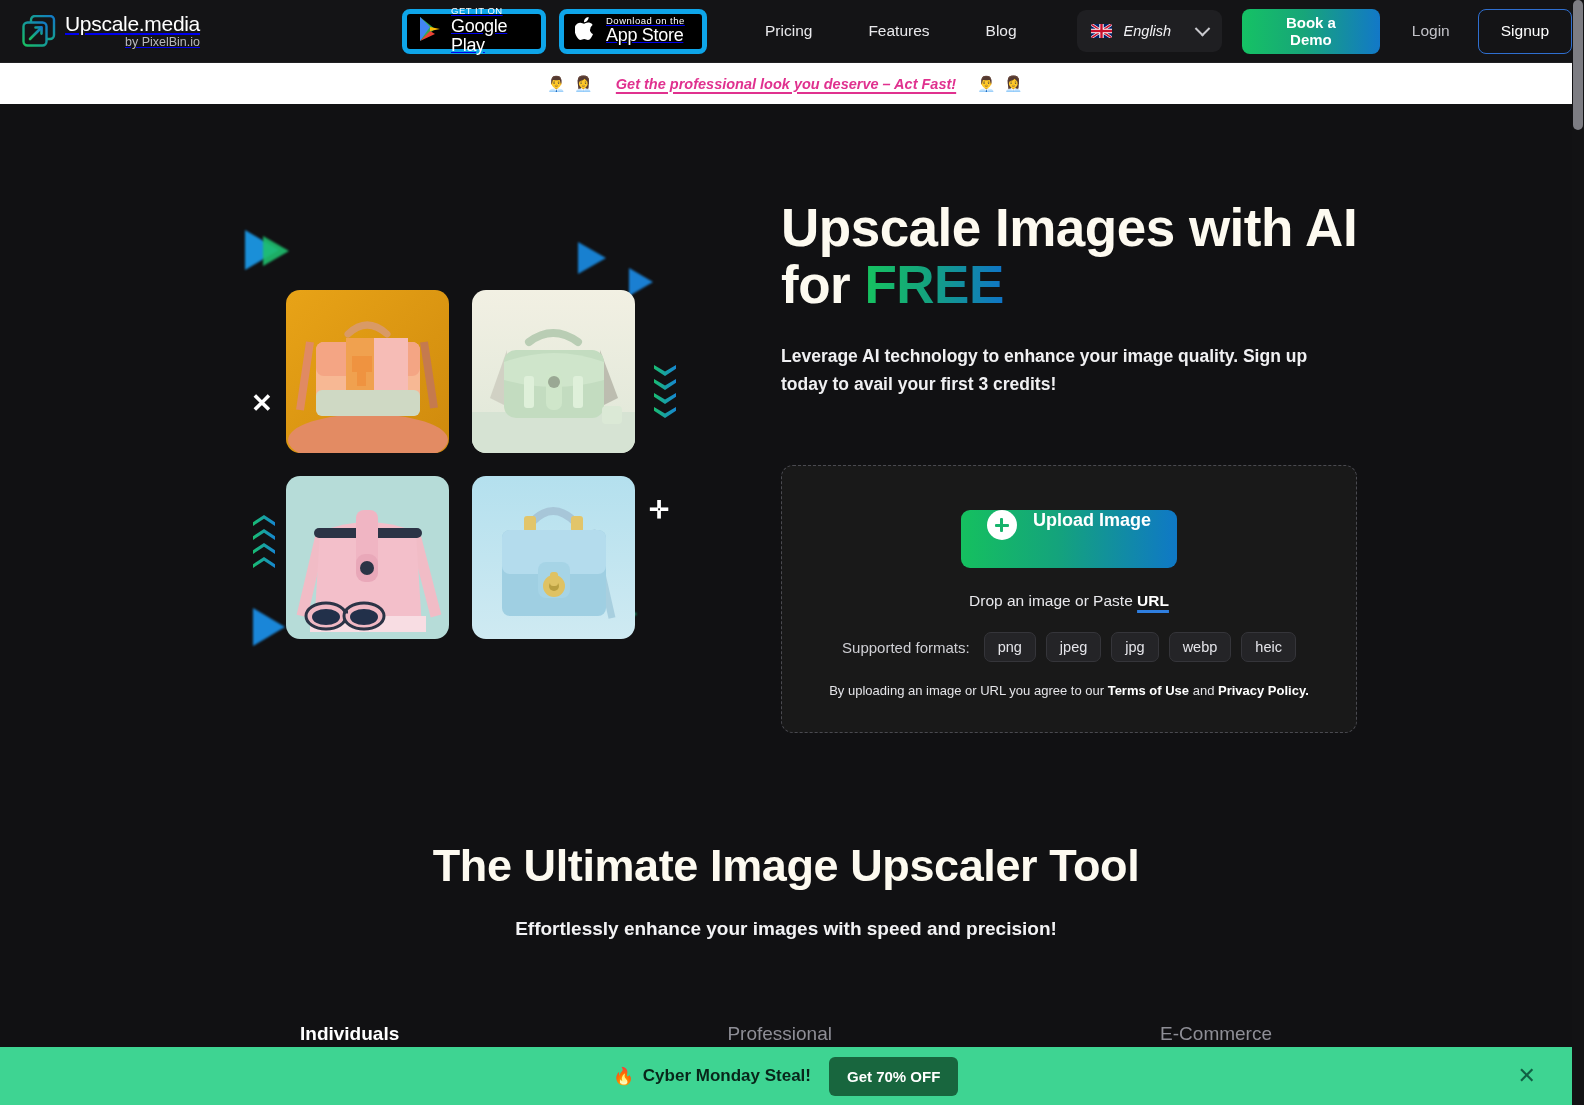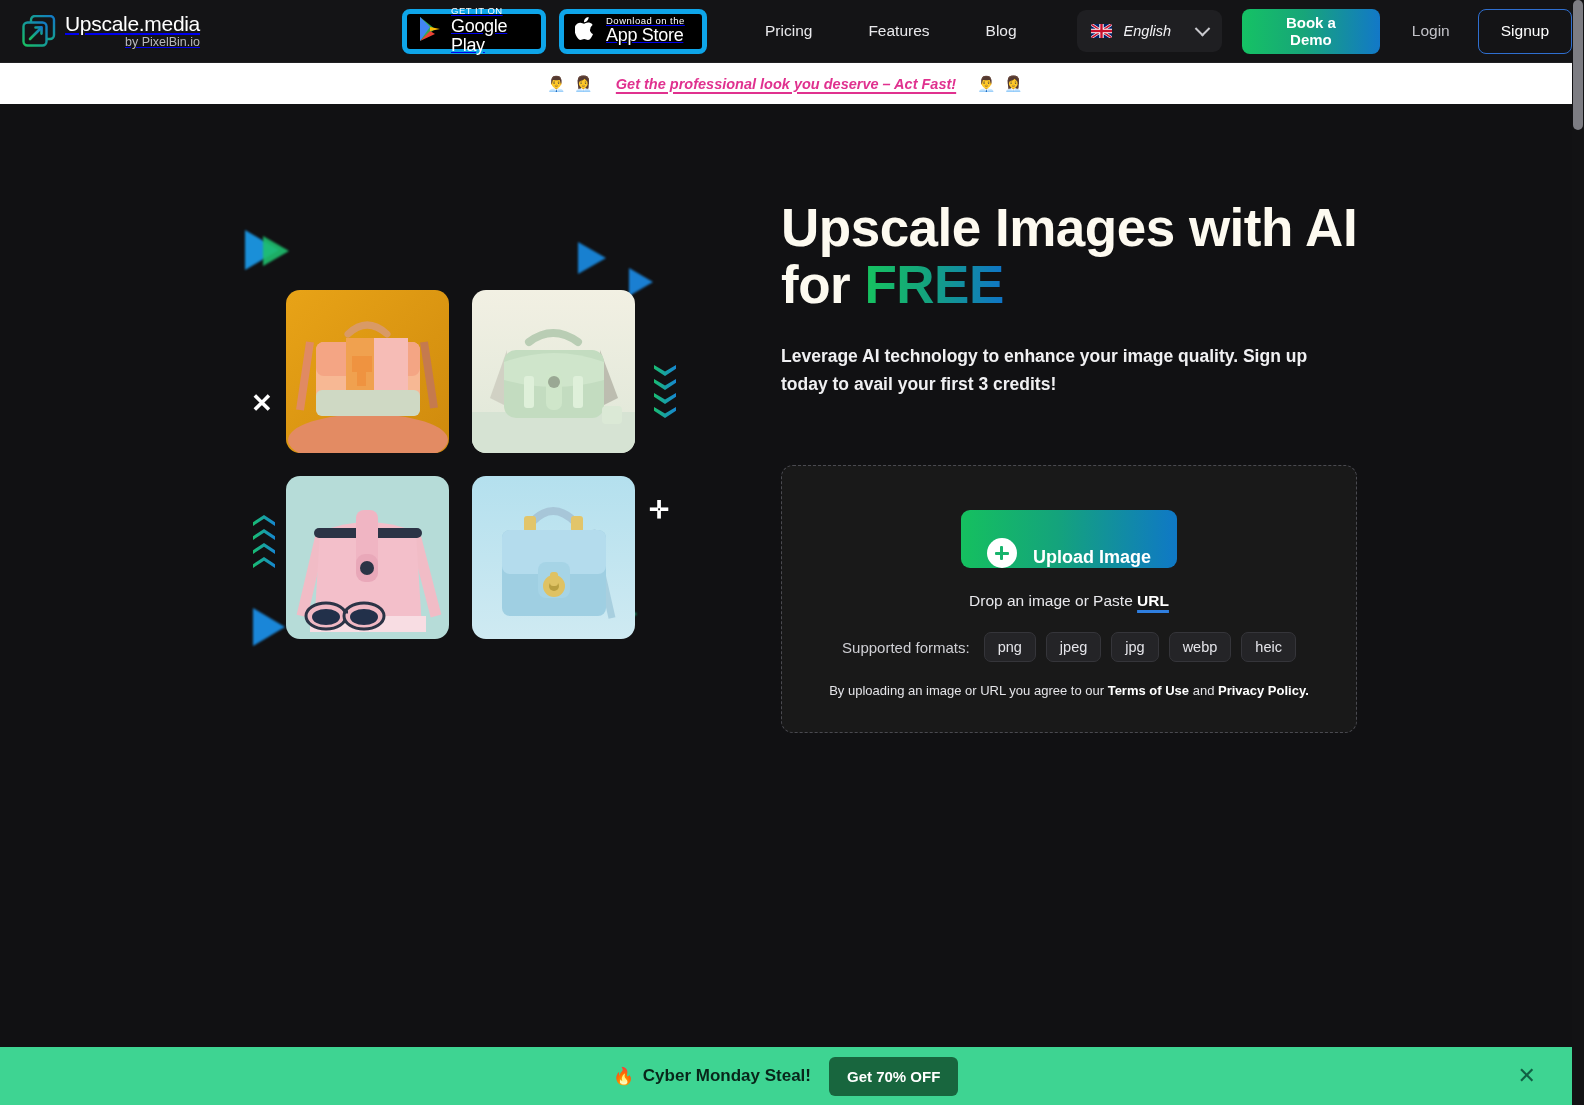--- a/index.html
+++ b/index.html
@@ -99,21 +99,21 @@
   }
   .upload-card {
     position: absolute; left: 781px; top: 361px; width: 576px; height: 268px;
     border: 1px dashed #4a4a50; border-radius: 12px; background: #191919;
     display: flex; flex-direction: column; align-items: center;
   }
   .btn-upload {
     margin-top: 44px; height: 58px; padding: 0 26px; border-radius: 9px; border: none;
     background: linear-gradient(90deg, #15c05f 0%, #14a37c 45%, #0f78c6 100%);
     color: #fff; font-size: 18px; font-weight: bold; cursor: pointer;
-    display: flex; align-items: flex-end; gap: 16px;
+    display: flex; align-items: flex-start; gap: 16px;
   }
   .plus-circle {
     width: 30px; height: 30px; border-radius: 50%; background: #fff; position: relative; flex: none;
   }
   .plus-circle::before, .plus-circle::after {
     content: ""; position: absolute; background: #17b46c; border-radius: 1px;
   }
   .plus-circle::before { left: 8px; top: 13.5px; width: 14px; height: 3px; }
   .plus-circle::after { top: 8px; left: 13.5px; height: 14px; width: 3px; }
   .drop-line { margin-top: 24px; font-size: 15.5px; color: #e8e8ec; }
@@ -390,20 +390,29 @@
         <span class="chip">jpg</span>
         <span class="chip">webp</span>
         <span class="chip">heic</span>
       </div>
       <div class="legal">
         <span>By uploading an image or URL you agree to our </span><b>Terms of Use</b><span> and </span><b>Privacy Policy.</b>
       </div>
     </div>
   </div>
 
+  <div class="sec2">
+    <h2>The Ultimate Image Upscaler Tool</h2>
+    <div class="sub">Effortlessly enhance your images with speed and precision!</div>
+    <div class="tabs">
+      <span class="tab active">Individuals</span>
+      <span class="tab">Professional</span>
+      <span class="tab">E-Commerce</span>
+    </div>
+  </div>
 
   <div class="sticky">
     <div class="sticky-inner">
       <span class="sticky-text">
         <span>🔥</span>
         <span>Cyber Monday Steal!</span>
       </span>
       <button class="btn-steal">Get 70% OFF</button>
     </div>
     <button class="sticky-close">✕</button>

